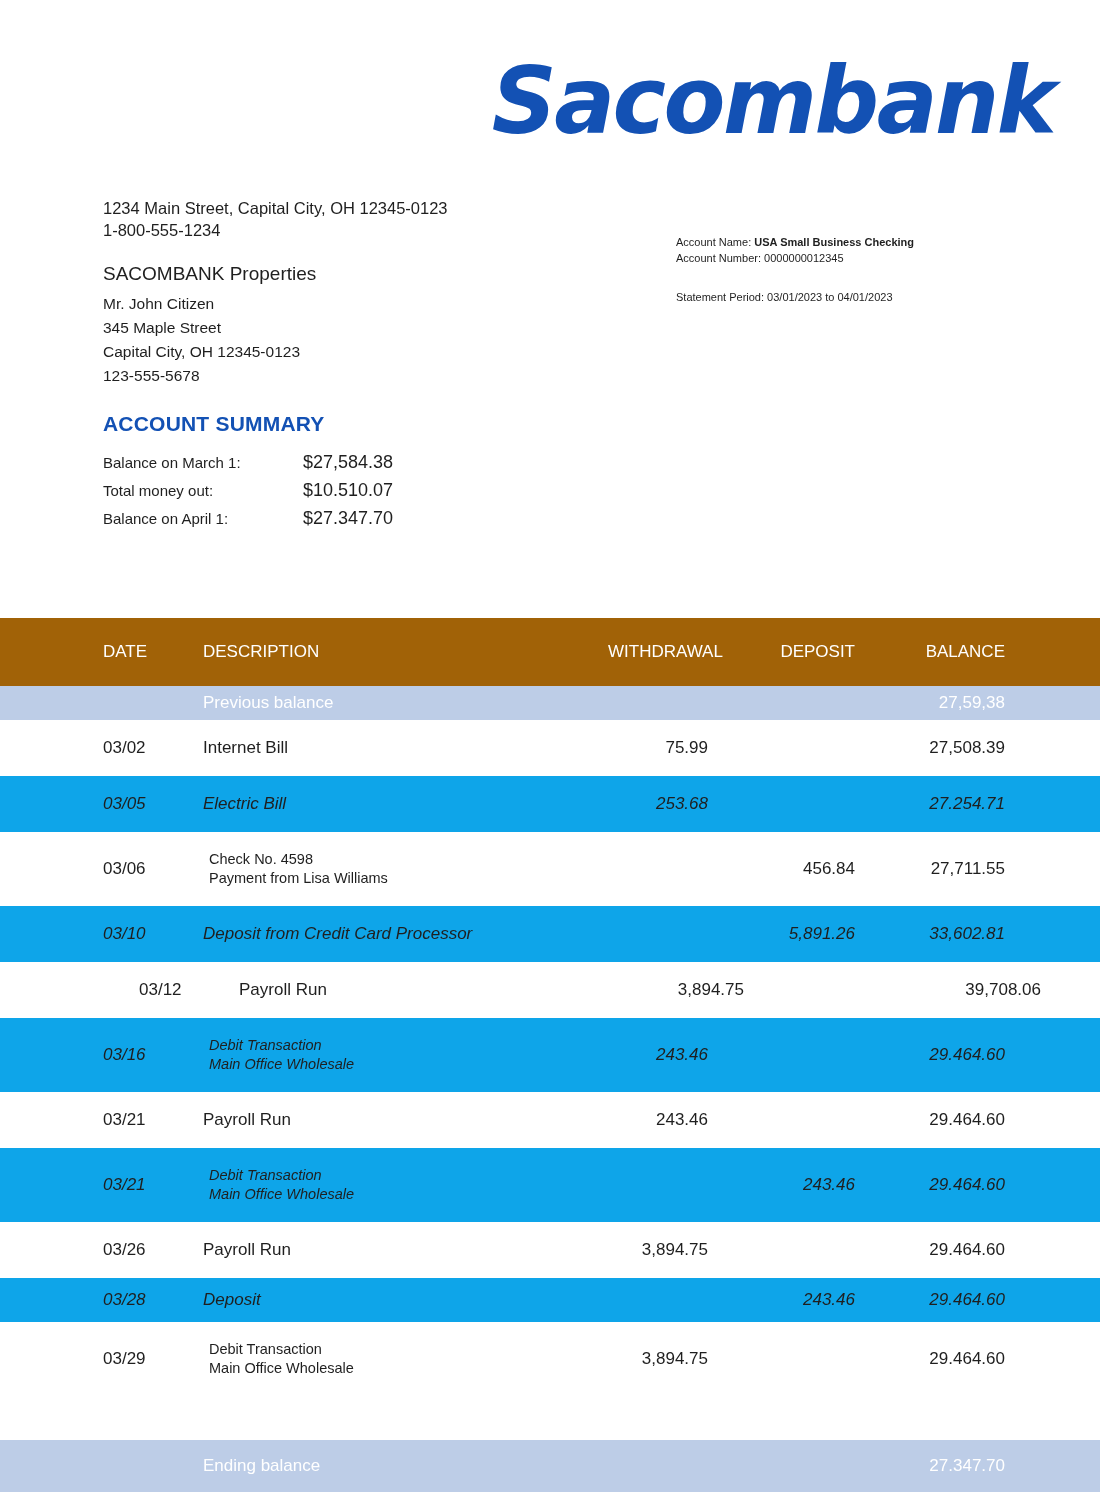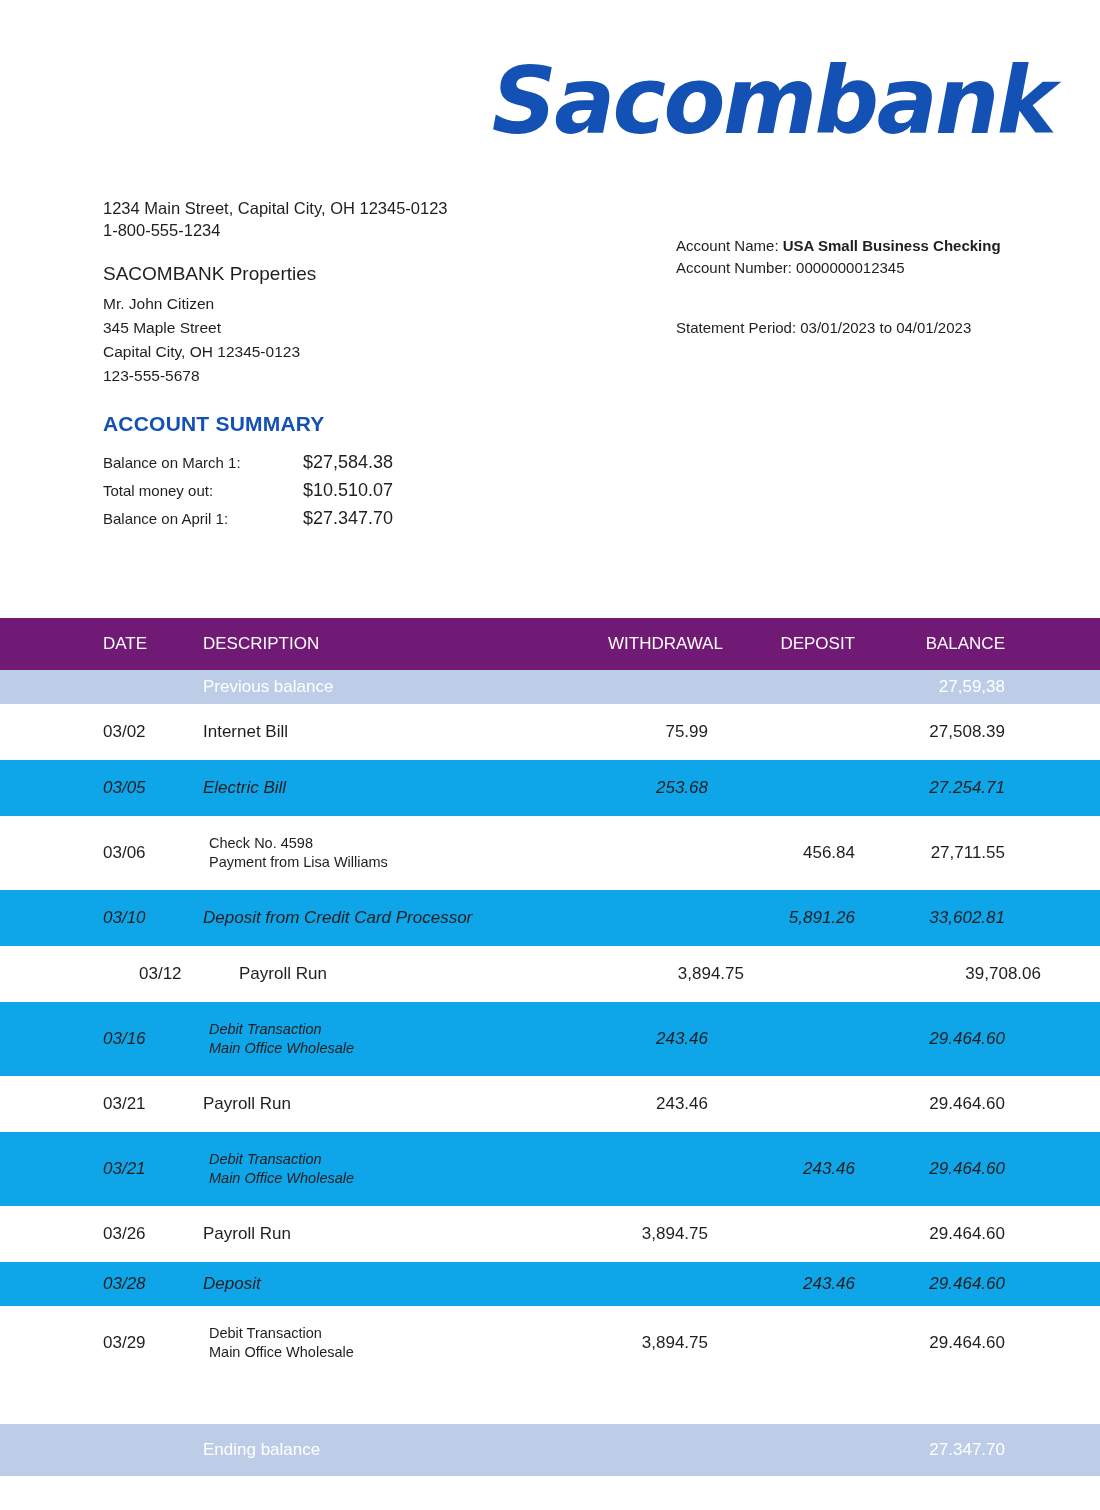--- a/index.html
+++ b/index.html
@@ -64,27 +64,27 @@
   }
   .customer-line {
     font-size: 15.5px;
   }
 
   
   .account-info {
     position: absolute;
     left: 676px;
     top: 235px;
-    font-size: 15px;
+    font-size: 11px;
     line-height: 1.45;
     color: #1f1f1f;
   }
   .account-info .strong { font-weight: 700; }
   .account-info .period {
-    margin-top: 38px;
+    margin-top: 23px;
   }
 
   
   .summary {
     position: absolute;
     left: 103px;
     top: 412px;
   }
   .summary-title {
     font-size: 21px;
@@ -114,22 +114,22 @@
     left: 0;
     top: 618px;
     width: 1100px;
   }
   .t-row {
     position: relative;
     width: 1100px;
     box-sizing: border-box;
   }
   .t-head {
-    background: #701a75;
-    height: 52px;
+    background: #a16207;
+    height: 68px;
   }
   .t-head .cell { color: #ffffff; font-size: 17px; }
   .band {
     background: #bdcde7;
     height: 34px;
   }
   .band .cell { color: #ffffff; font-size: 17px; }
   .zebra-0 { background: #ffffff; }
   .zebra-1 { background: #0ea5e9; font-style: italic; }
 

